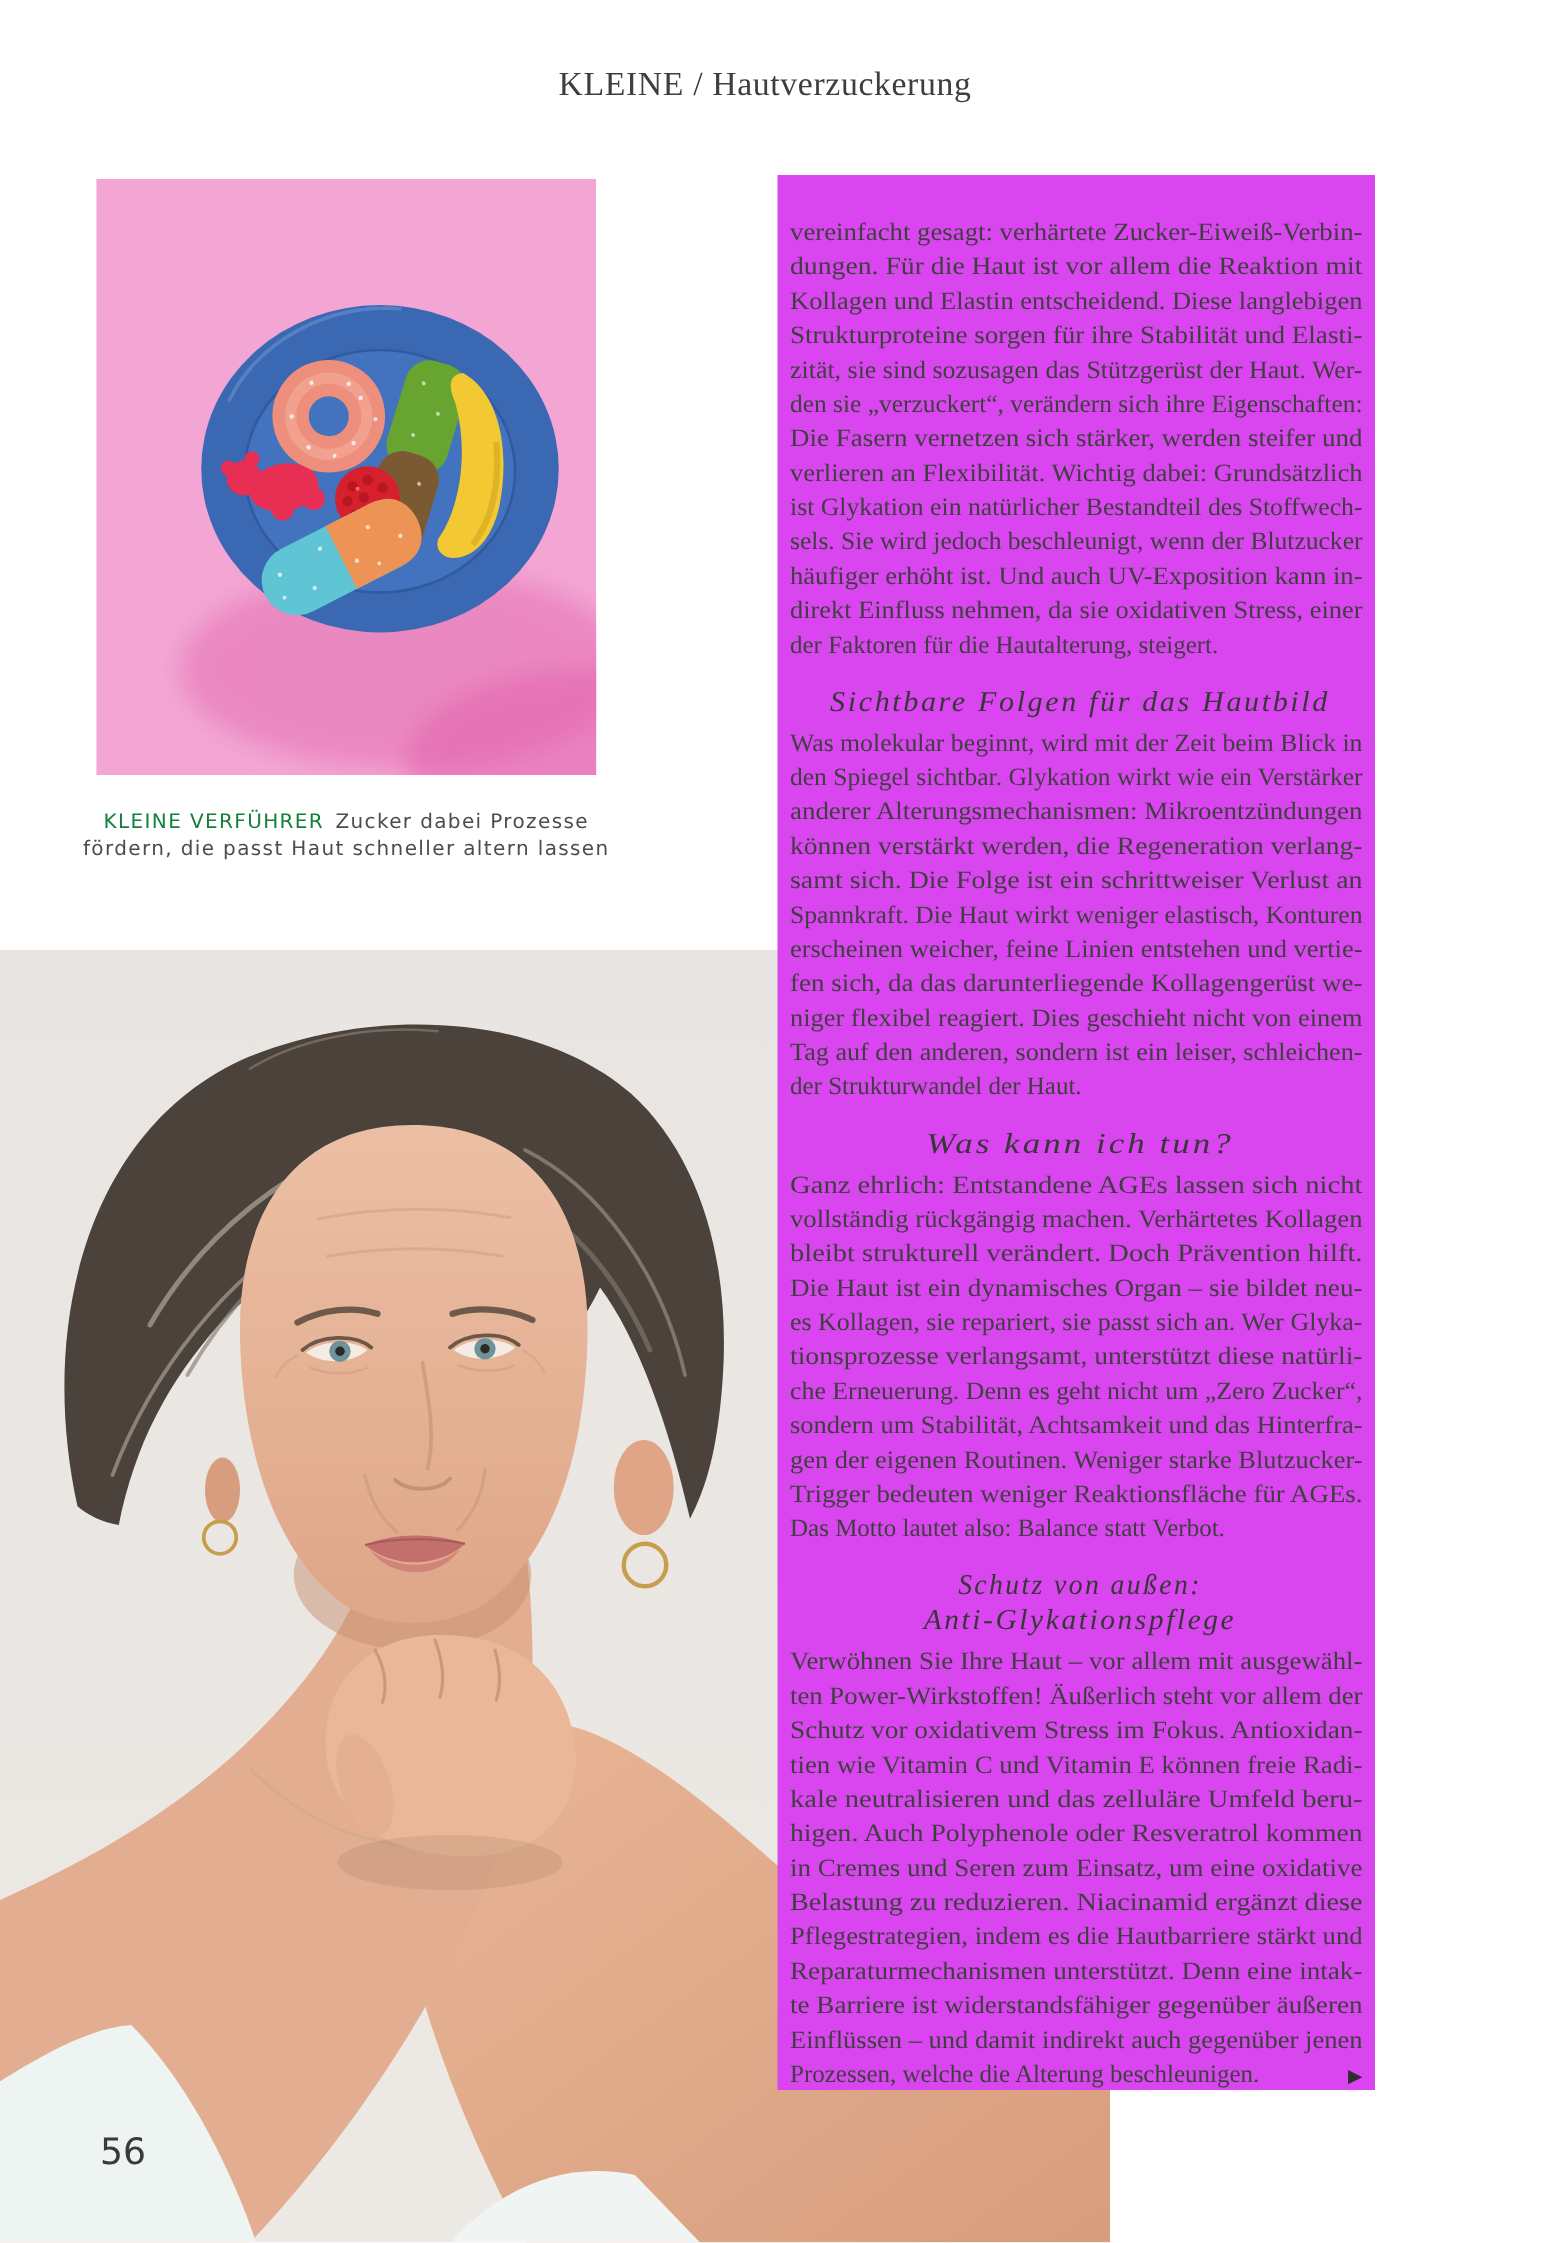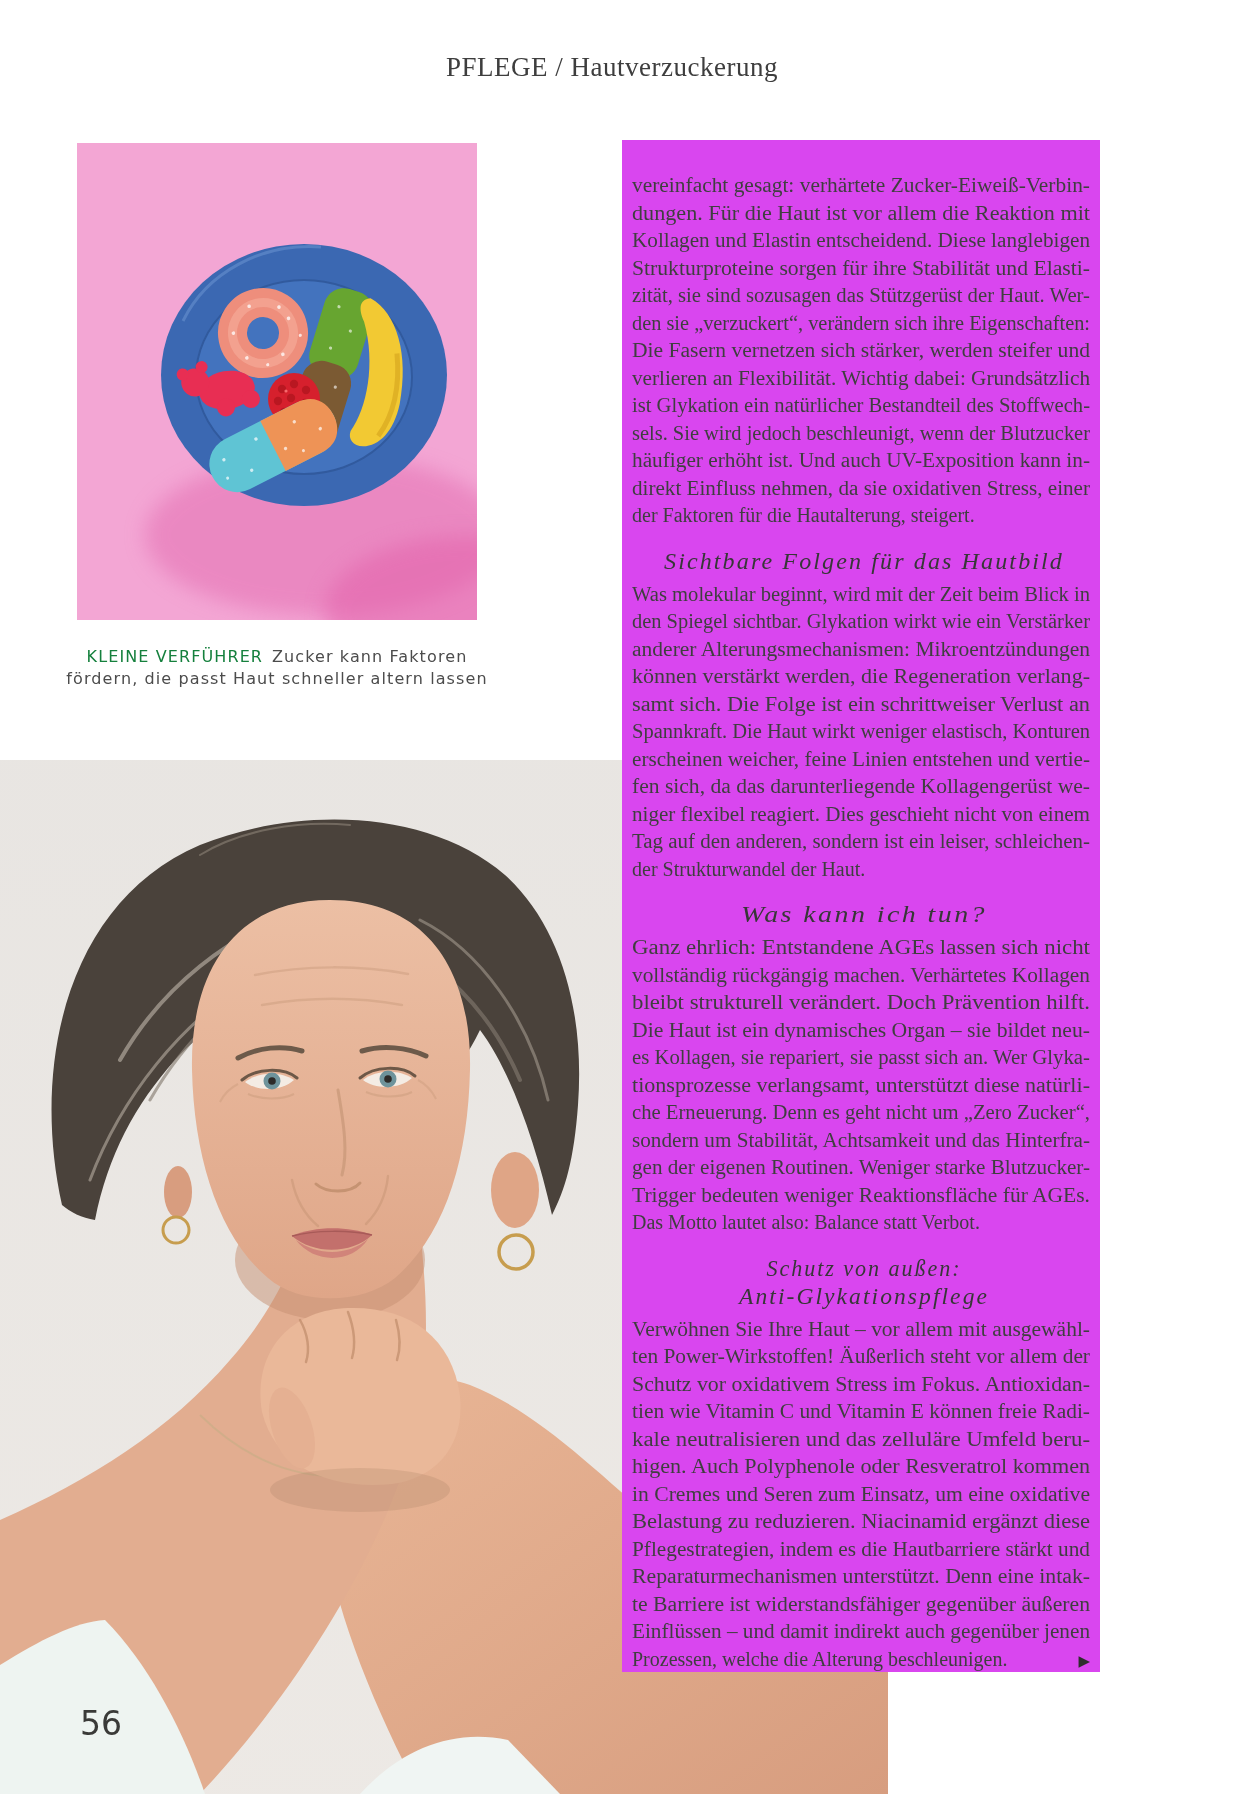--- a/index.html
+++ b/index.html
@@ -13,26 +13,26 @@
        font-family:"DejaVu Sans",sans-serif;font-size:16px;line-height:22px;color:#4c4c4c;letter-spacing:1.1px;}
   .cap-label{margin-right:9px;color:#15803d;}
   .portrait{position:absolute;left:0;top:760px;width:888px;height:1034px;}
   .portrait svg{display:block;width:888px;height:1034px;}
   .article{position:absolute;left:622px;top:140px;width:478px;height:1532px;background:#d946ef;}
   .article svg{display:block;margin-left:10px;width:468px;height:1532px;}
   .ab{font-family:"Liberation Serif",serif;font-size:20px;fill:#3f3f3f;}
   .ah{font-family:"Liberation Serif",serif;font-style:italic;font-size:23px;fill:#373737;letter-spacing:2px;}
   .amarker{font-family:"DejaVu Sans",sans-serif;font-size:15px;fill:#2e2e2e;}
   .pagenum{position:absolute;left:80px;top:1704px;font-family:"DejaVu Sans",sans-serif;
-       font-size:33px;color:#3a3a38;}
+       font-size:29px;color:#3a3a38;}
 </style>
 </head>
 <body>
 
-<div class="page-header">PFLEGE / Hautverzuckerung</div>
+<div class="page-header">KLEINE / Hautverzuckerung</div>
 
 <div class="candy-fig">
   <svg viewBox="0 0 400 477" xmlns="http://www.w3.org/2000/svg">
     <defs>
       <filter id="soft" x="-40%" y="-40%" width="180%" height="180%">
           <feGaussianBlur stdDeviation="10"></feGaussianBlur>
         </filter>
     </defs>
     <rect width="400" height="477" fill="#f3a6d4"></rect>
     <ellipse cx="248" cy="392" rx="180" ry="80" fill="#e46fb2" opacity="0.55" filter="url(#soft)"></ellipse>
@@ -111,21 +111,21 @@
           <circle cx="30" cy="-12" r="1.7"></circle>
           <circle cx="50" cy="6" r="1.7"></circle>
         <circle cx="-55" cy="8" r="1.5"></circle>
           <circle cx="25" cy="18" r="1.5"></circle>
       </g>
     </g>
   </svg>
 </div>
 
 <div class="caption">
-  <span class="cap-label">KLEINE VERFÜHRER</span><span>Zucker kann Faktoren</span><br>
+  <span class="cap-label">KLEINE VERFÜHRER</span><span>Zucker dabei Prozesse</span><br>
   <span>fördern, die passt Haut schneller altern lassen</span>
 </div>
 
 <div class="portrait">
   <svg viewBox="0 0 888 1034" xmlns="http://www.w3.org/2000/svg">
     <defs>
       <linearGradient id="bgG" x1="0" y1="0" x2="0" y2="1">
         <stop offset="0" stop-color="#e8e5e2"></stop>
           <stop offset="1" stop-color="#eeeae6"></stop>
       </linearGradient>

